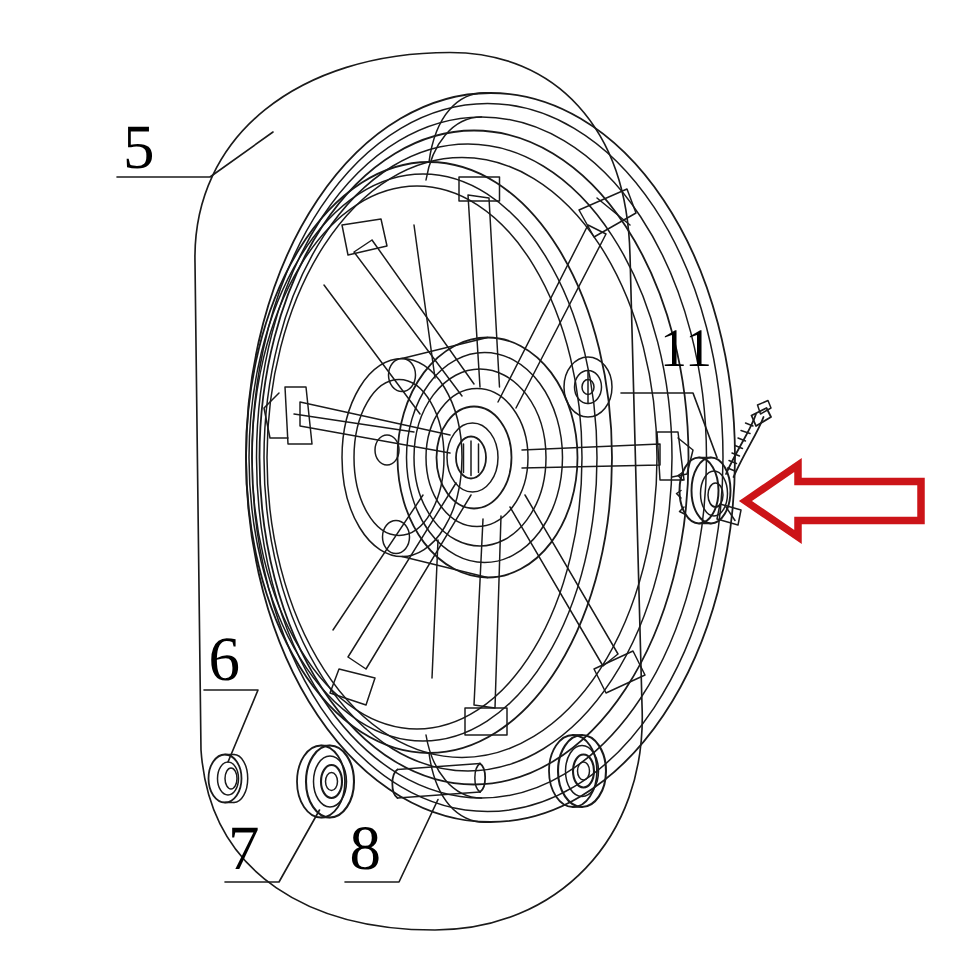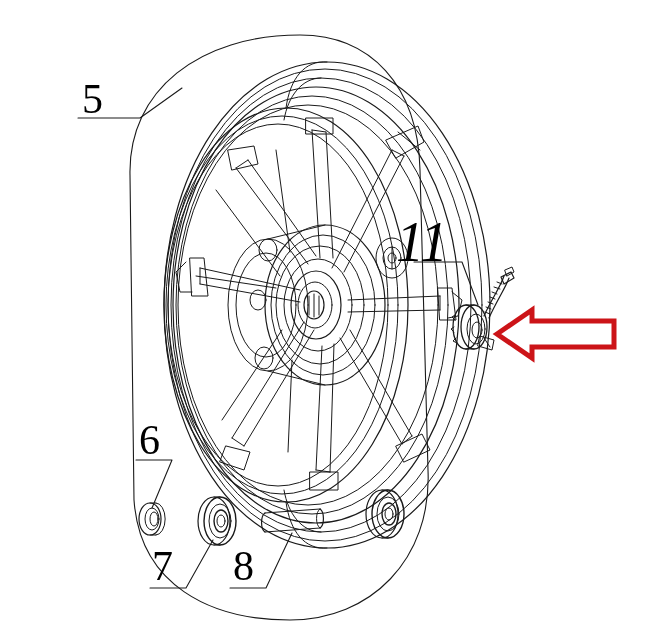--- a/index.html
+++ b/index.html
@@ -26,21 +26,21 @@
     height: 635px;
   }
   .callout-label {
     position: absolute;
     font-family: "Liberation Serif", serif;
     color: #000000;
     line-height: 1;
     user-select: none;
   }
   .lbl-5  { left: 82px;  top: 78px;  font-size: 42px; }
-  .lbl-11 { left: 396px; top: 214px; font-size: 56px; font-style: italic; }
+  .lbl-11 { left: 440px; top: 214px; font-size: 36px; }
   .lbl-6  { left: 139px; top: 419px; font-size: 42px; }
   .lbl-7  { left: 152px; top: 545px; font-size: 42px; }
   .lbl-8  { left: 233px; top: 545px; font-size: 42px; }
 </style>
 </head>
 <body>
 
 <div id="canvas">
 
   <svg id="diagram-svg" viewBox="0 0 646 635">

